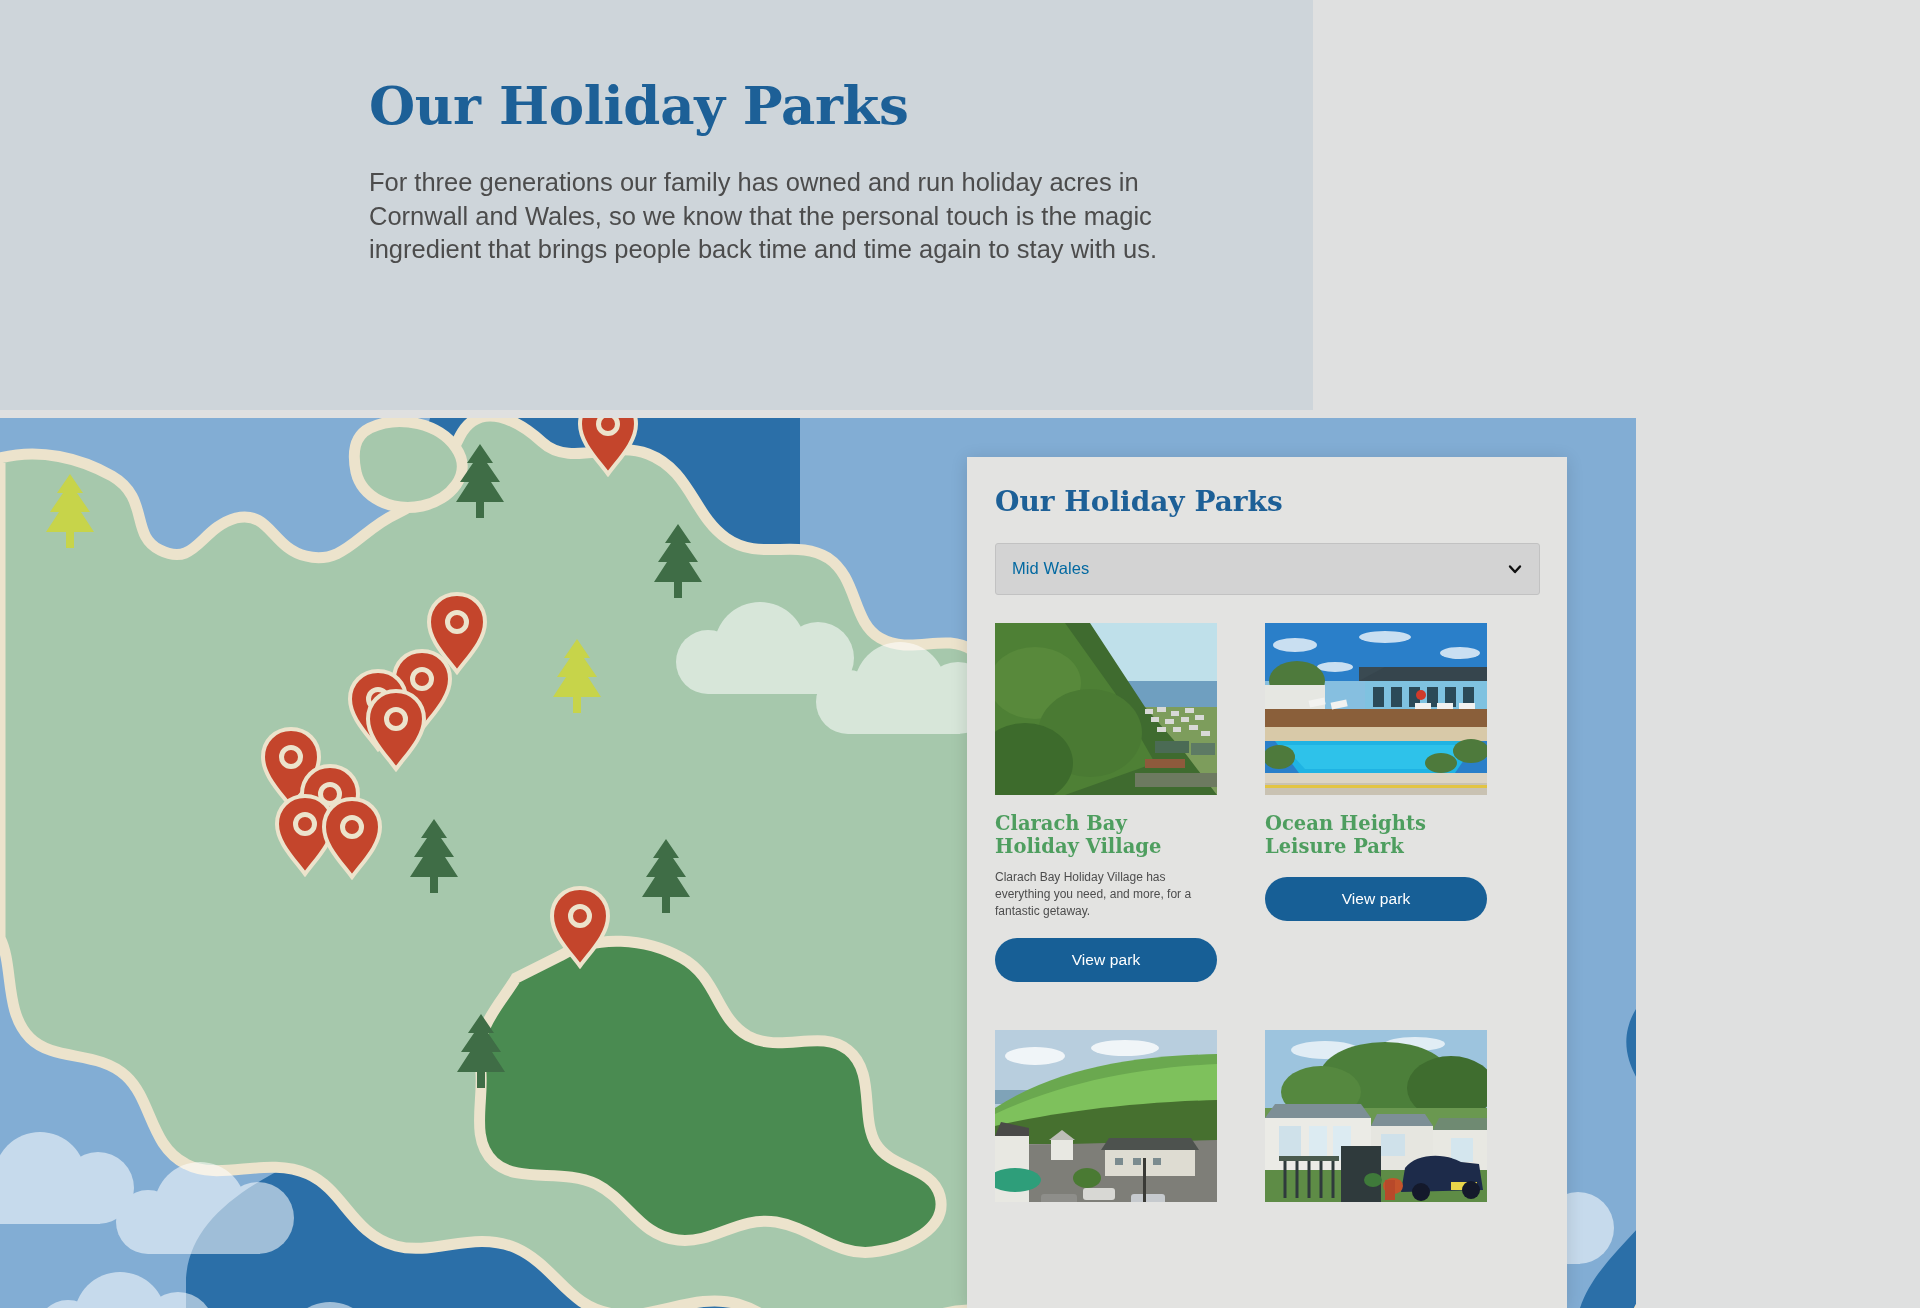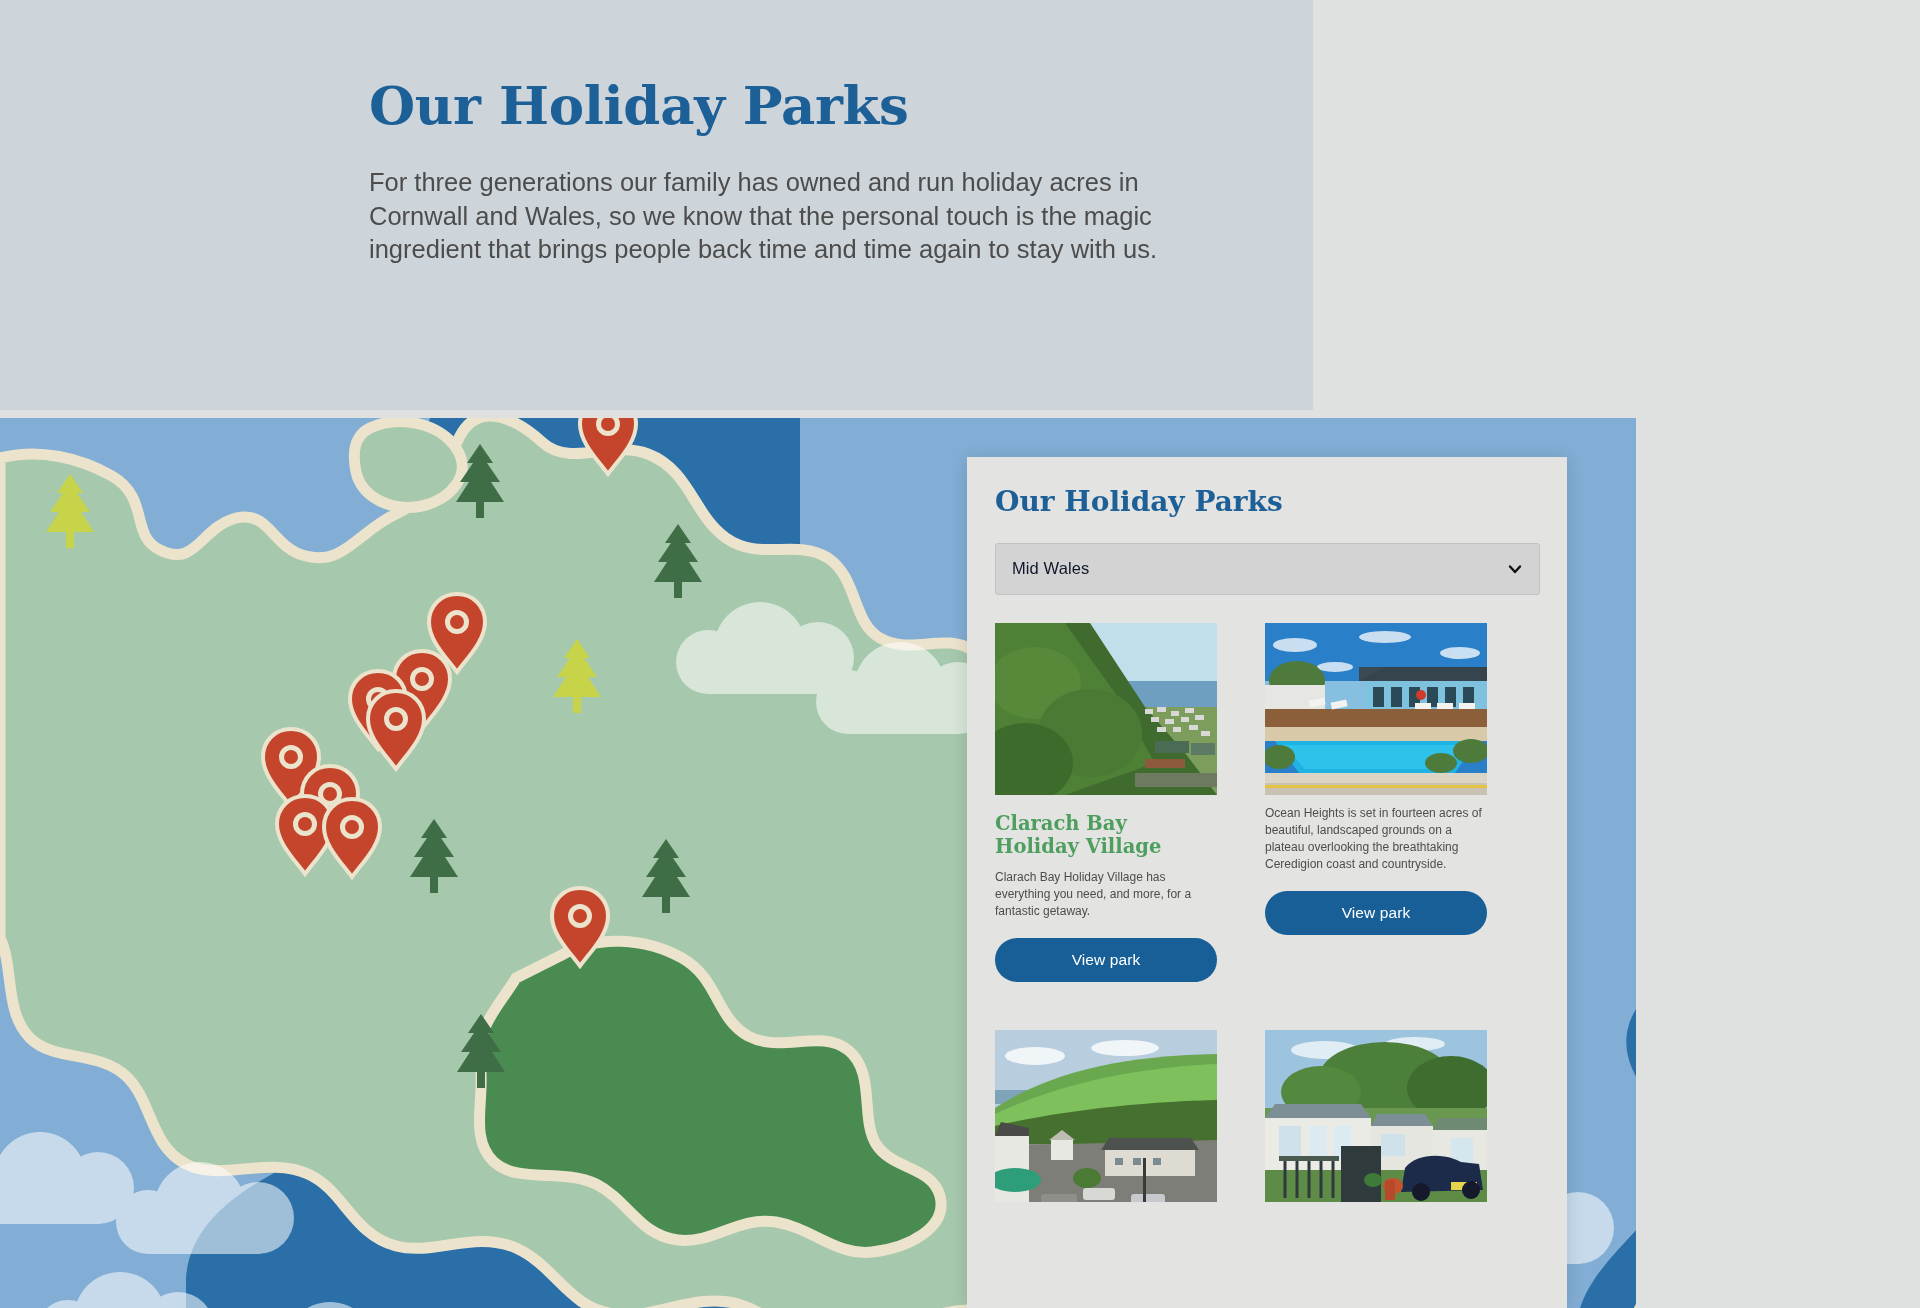--- a/index.html
+++ b/index.html
@@ -89,21 +89,21 @@
     background: #d3d3d3;
     border: 1px solid #c2c2c2;
     border-radius: 3px;
     display: flex;
     align-items: center;
     padding: 0 16px;
     cursor: pointer;
   }
   .region-select .value {
     font-size: 16.5px;
-    color: #0f172a;
+    color: #0369a1;
     font-weight: 400;
     letter-spacing: 0.1px;
   }
   .region-select .chev {
     position: absolute;
     right: 16px;
     top: 50%;
     transform: translateY(-50%);
     width: 16px; height: 16px;
     display: flex; align-items: center; justify-content: center;
@@ -367,21 +367,21 @@
               <rect x="194" y="80" width="16" height="6"></rect>
             </g>
             <g fill="#4e7a3c">
               <ellipse cx="14" cy="134" rx="16" ry="12"></ellipse>
                 <ellipse cx="206" cy="128" rx="18" ry="12"></ellipse>
               <ellipse cx="176" cy="140" rx="16" ry="10"></ellipse>
             </g>
             <circle cx="156" cy="72" r="5" fill="#d03a2a"></circle>
           </svg>
         </div>
-        <p class="card-desc">Ocean Heights is set in fourteen acres of beautiful, landscaped grounds on a plateau overlooking the breathtaking Ceredigion coast and countryside.</p>
+        <h3 class="card-title">Ocean Heights Leisure Park</h3>
         <button class="card-btn">View park</button>
       </div>
 
       <div class="card row2">
         <div class="card-img">
           <svg viewBox="0 0 222 172" preserveAspectRatio="none">
             <rect width="222" height="172" fill="#b8cede"></rect>
             <g fill="#ffffff" opacity="0.8">
               <ellipse cx="40" cy="26" rx="30" ry="9"></ellipse>
                 <ellipse cx="130" cy="18" rx="34" ry="8"></ellipse>

